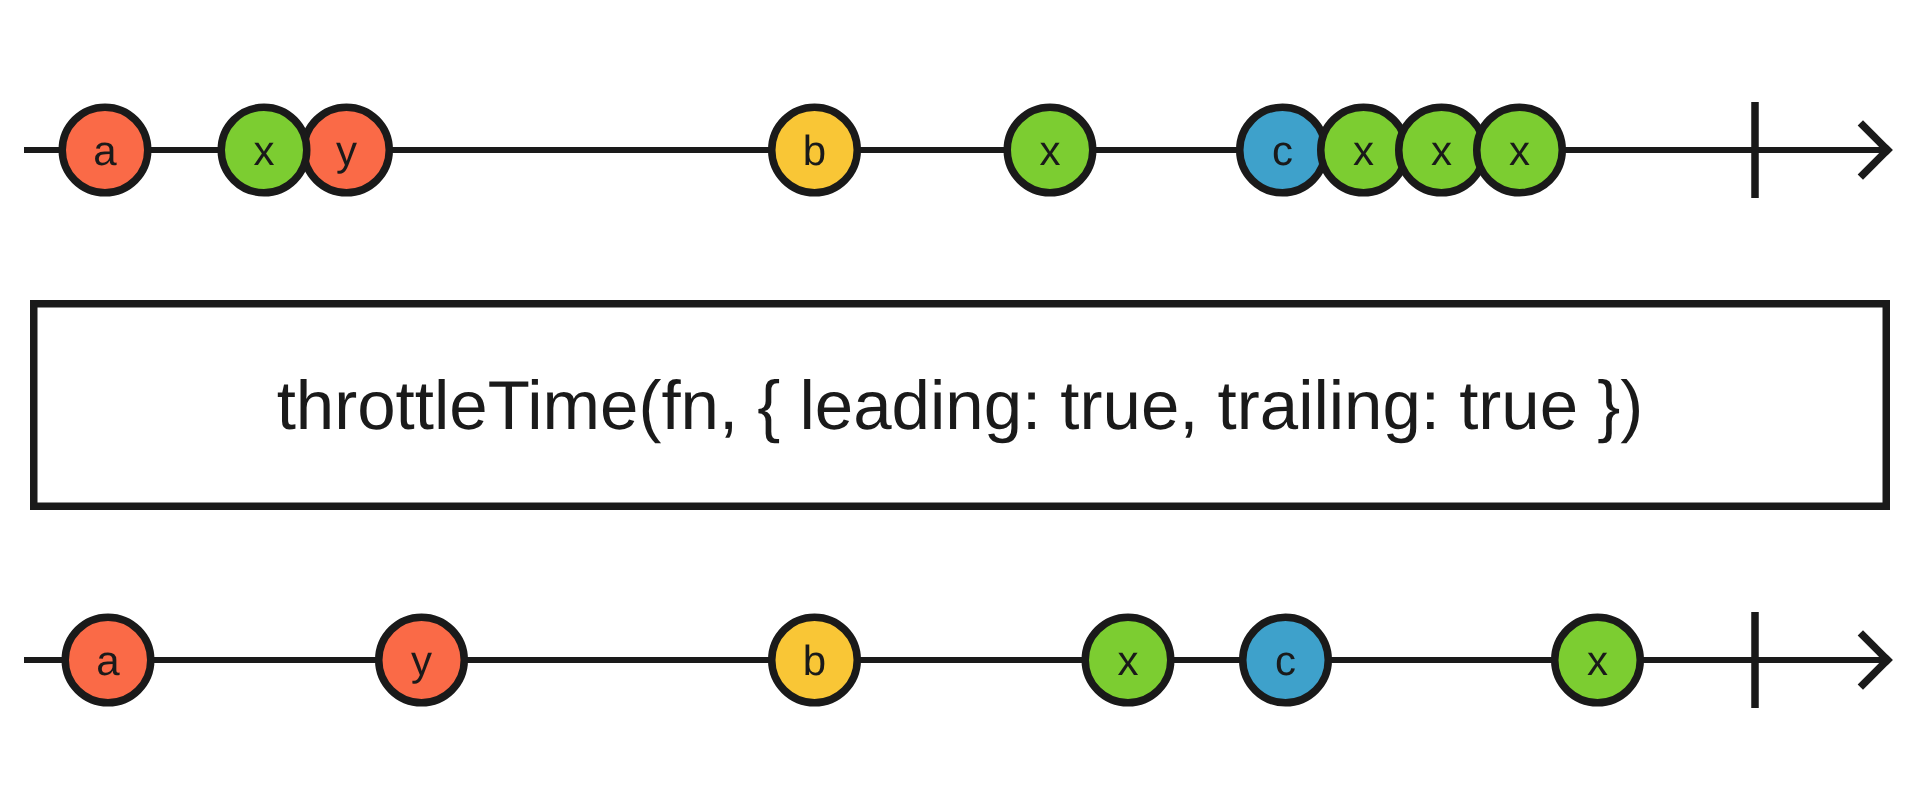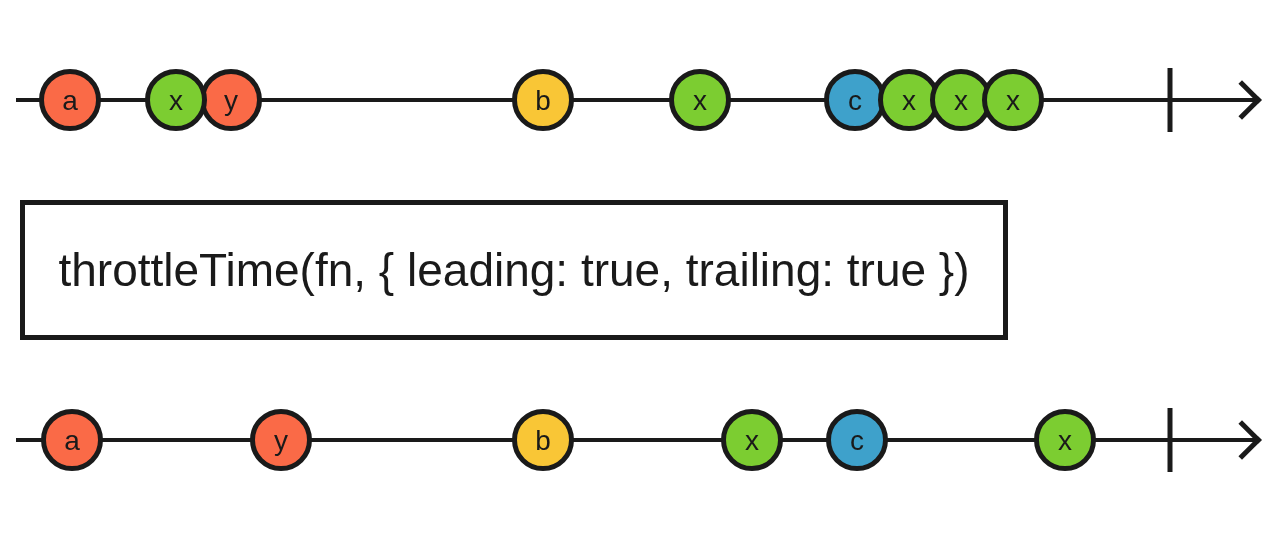--- a/index.html
+++ b/index.html
@@ -62,21 +62,21 @@
     justify-content: center;
     font-size: 28px;
     color: #1a1a1a;
     line-height: 1;
     padding-top: 2px;
   }
   .op-box {
     position: absolute;
     left: 20px;
     top: 200px;
-    width: 988px;
+    width: 1240px;
     height: 140px;
     box-sizing: border-box;
     border: 5px solid #1a1a1a;
     background: #ffffff;
     display: flex;
     align-items: center;
     justify-content: center;
   }
   .op-label {
     font-size: 46px;

